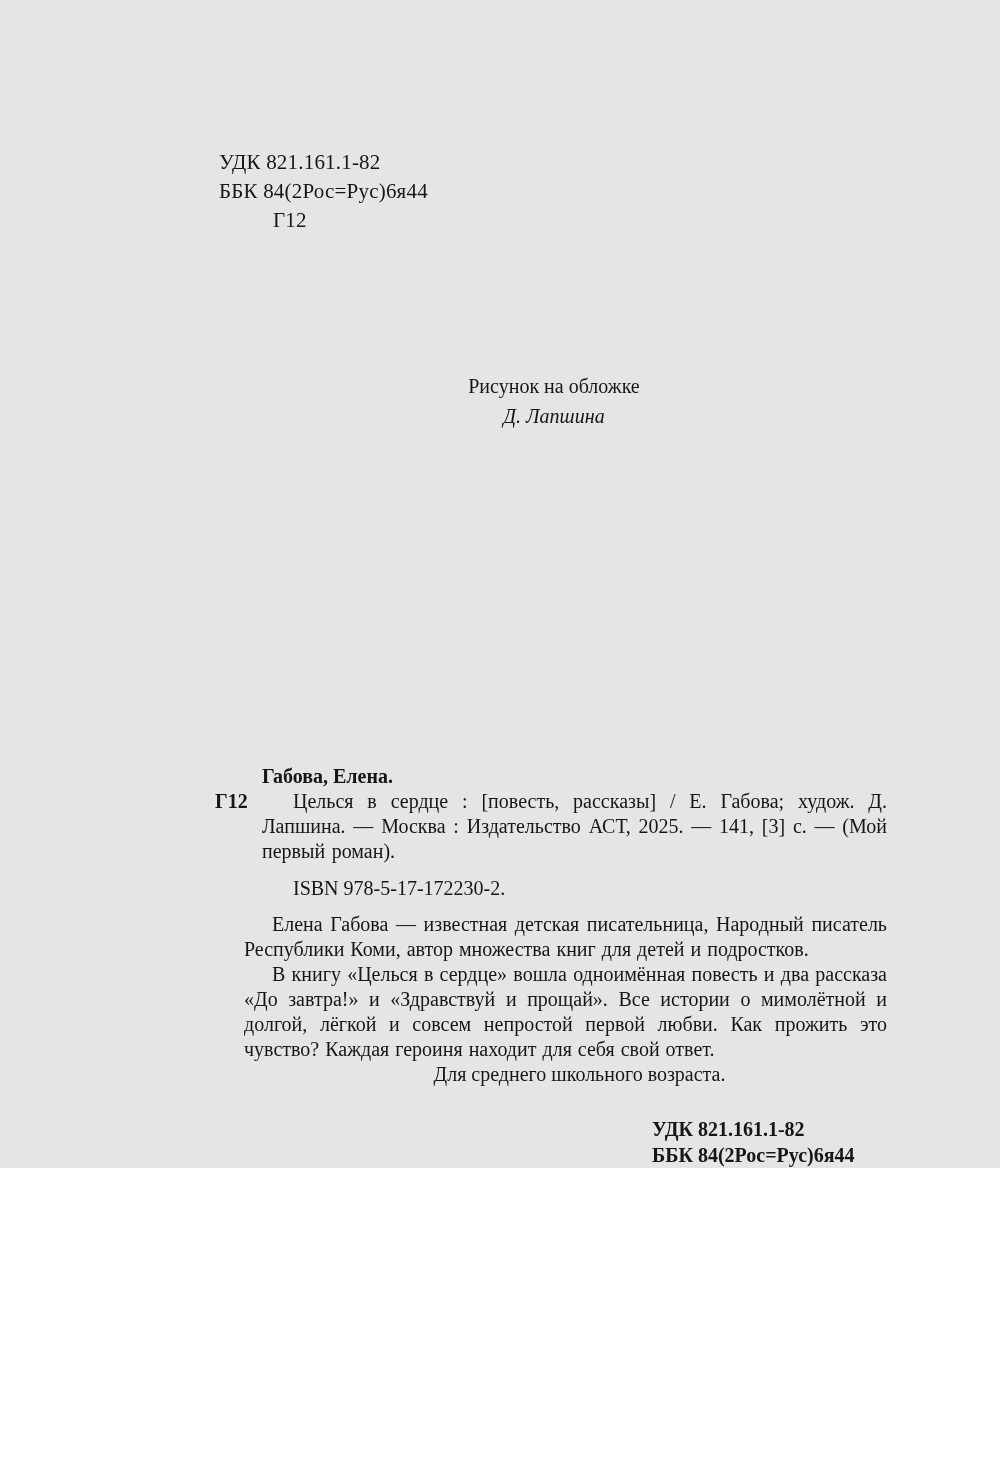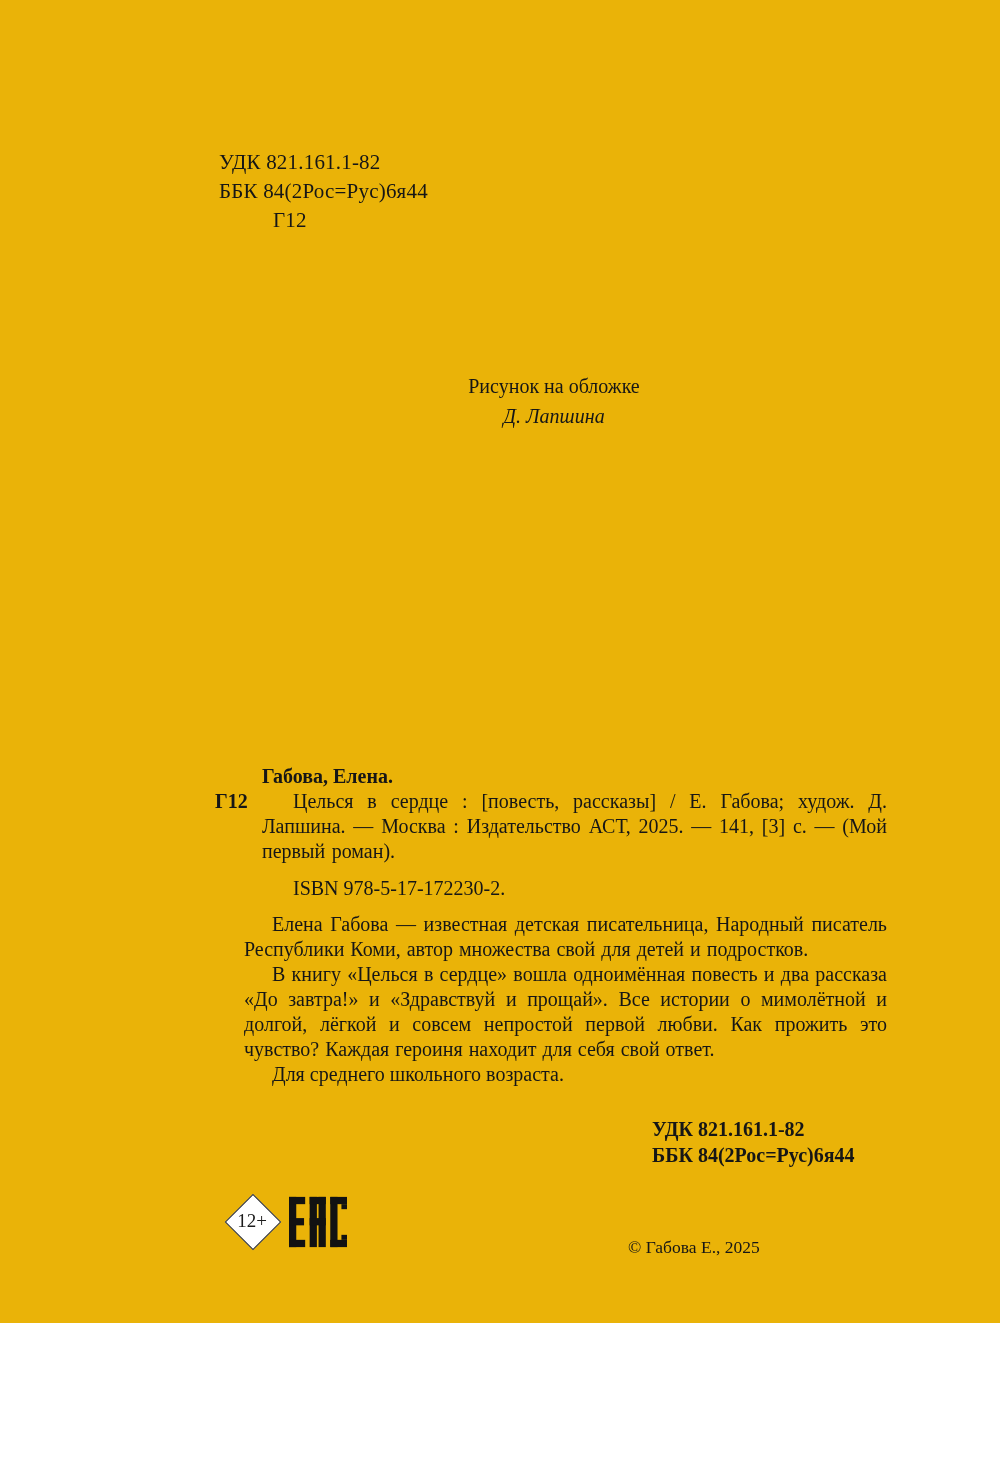--- a/index.html
+++ b/index.html
@@ -4,22 +4,22 @@
 <style>
   html, body { margin: 0; padding: 0; }
   body {
     width: 1000px; height: 1468px;
     background: #ffffff;
     font-family: "Liberation Serif", "DejaVu Serif", serif;
     color: #161616;
   }
   .page {
     position: relative;
-    width: 1000px; height: 1323px;
-    background: #eab308;
+    width: 1000px; height: 1168px;
+    background: #e5e5e5;
     overflow: hidden;
   }
 
   
   .top-codes {
     position: absolute; left: 219px; top: 148px;
     font-size: 21px; line-height: 29px;
     letter-spacing: 0.2px;
     white-space: nowrap;
   }
@@ -53,20 +53,21 @@
   .card .isbn { padding-left: 78px; margin: 12px 0 11px 0; }
   .card .annot {
     margin: 0 0 0 29px;
     text-indent: 28px;
     text-align: justify;
     word-spacing: 1px;
   }
   .card .age-note {
     margin: 0 0 0 29px;
     text-indent: 28px;
+    text-align: center;
   }
 
   
   .bottom-codes {
     position: absolute; left: 652px; top: 1116px;
     font-size: 20px; line-height: 26px;
     font-weight: bold;
     white-space: nowrap;
   }
 
@@ -119,21 +120,21 @@
     <div class="artist">Д. Лапшина</div>
   </div>
 
   <div class="card">
     <div class="author">Габова, Елена.</div>
     <div class="entry">
       <span class="entry-code">Г12</span>
       <p class="desc">Целься в сердце : [повесть, рассказы] / Е. Габова; худож. Д. Лапшина. — Москва : Издательство АСТ, 2025. — 141, [3] с. — (Мой первый роман).</p>
     </div>
     <div class="isbn">ISBN 978-5-17-172230-2.</div>
-    <p class="annot">Елена Габова — известная детская писательница, Народный писатель Республики Коми, автор множества свой для детей и подростков.</p>
+    <p class="annot">Елена Габова — известная детская писательница, Народный писатель Республики Коми, автор множества книг для детей и подростков.</p>
     <p class="annot">В книгу «Целься в сердце» вошла одноимённая повесть и два рассказа «До завтра!» и «Здравствуй и прощай». Все истории о мимолётной и долгой, лёгкой и совсем непростой первой любви. Как прожить это чувство? Каждая героиня находит для себя свой ответ.</p>
     <p class="age-note">Для среднего школьного возраста.</p>
   </div>
 
   <div class="bottom-codes">
     <div>УДК 821.161.1-82</div>
     <div>ББК 84(2Рос=Рус)6я44</div>
   </div>
 
   <div class="age-badge">

